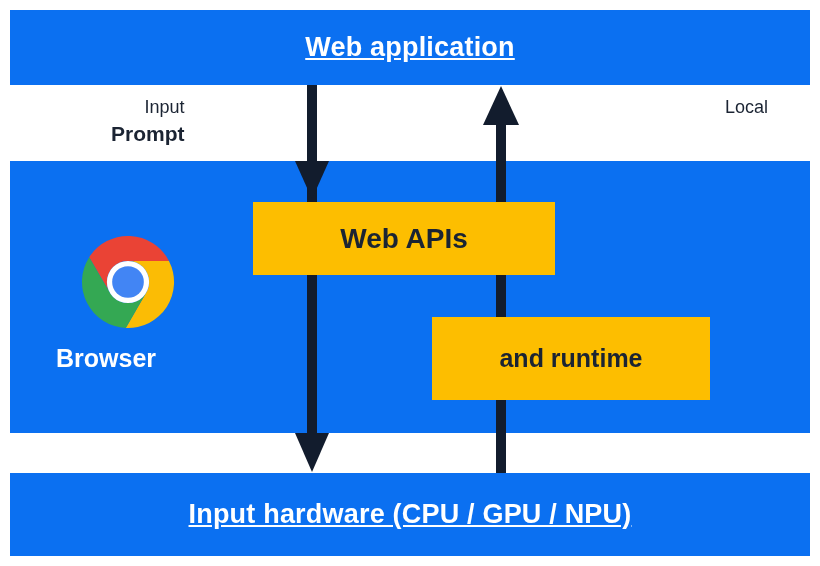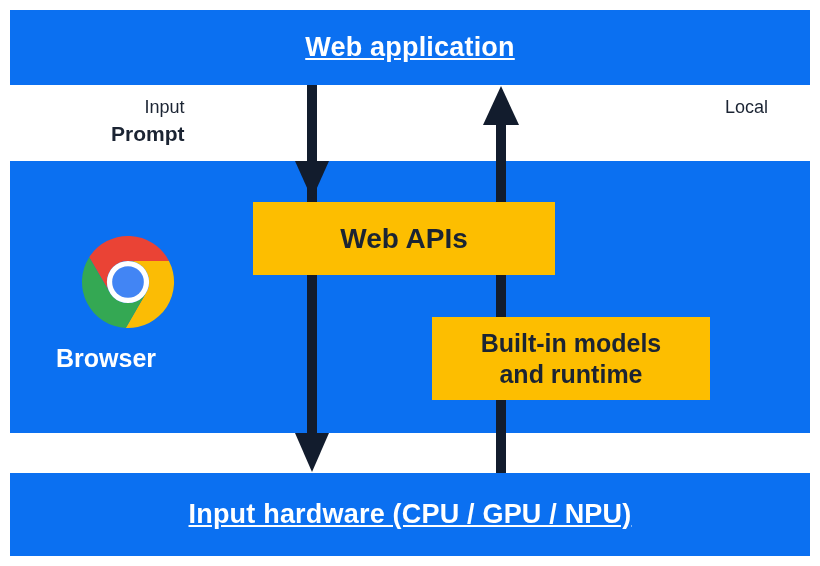--- a/index.html
+++ b/index.html
@@ -65,21 +65,20 @@
       <rect x="496" y="122" width="10" height="351"></rect>
       <polygon points="483,125 519,125 501,86"></polygon>
     </g>
   </svg>
 
   <div class="yellow-box box-webapis">
     <span>Web APIs</span>
   </div>
 
   <div class="yellow-box box-builtin">
-    <span>Built-in models</span>
     <span>and runtime</span>
   </div>
 
   <div class="chrome-wrap">
     <svg viewBox="0 0 100 100" width="96" height="96">
       <path fill="var(--chrome_red)" d="M 9.6,24.1 A 48,48 0 0 1 92.66,28 L 50,28 A 22,22 0 0 0 30.95,61 Z"></path>
       <path fill="var(--chrome_yellow)" d="M 92.66,28 A 48,48 0 0 1 47.7,97.9 L 69.05,61 A 22,22 0 0 0 50,28 Z"></path>
       <path fill="var(--chrome_green)" d="M 47.7,97.9 A 48,48 0 0 1 9.6,24.1 L 30.95,61 A 22,22 0 0 0 69.05,61 Z"></path>
       <circle cx="50" cy="50" r="22" fill="#ffffff"></circle>
       <circle cx="50" cy="50" r="16.5" fill="var(--chrome_blue)"></circle>

